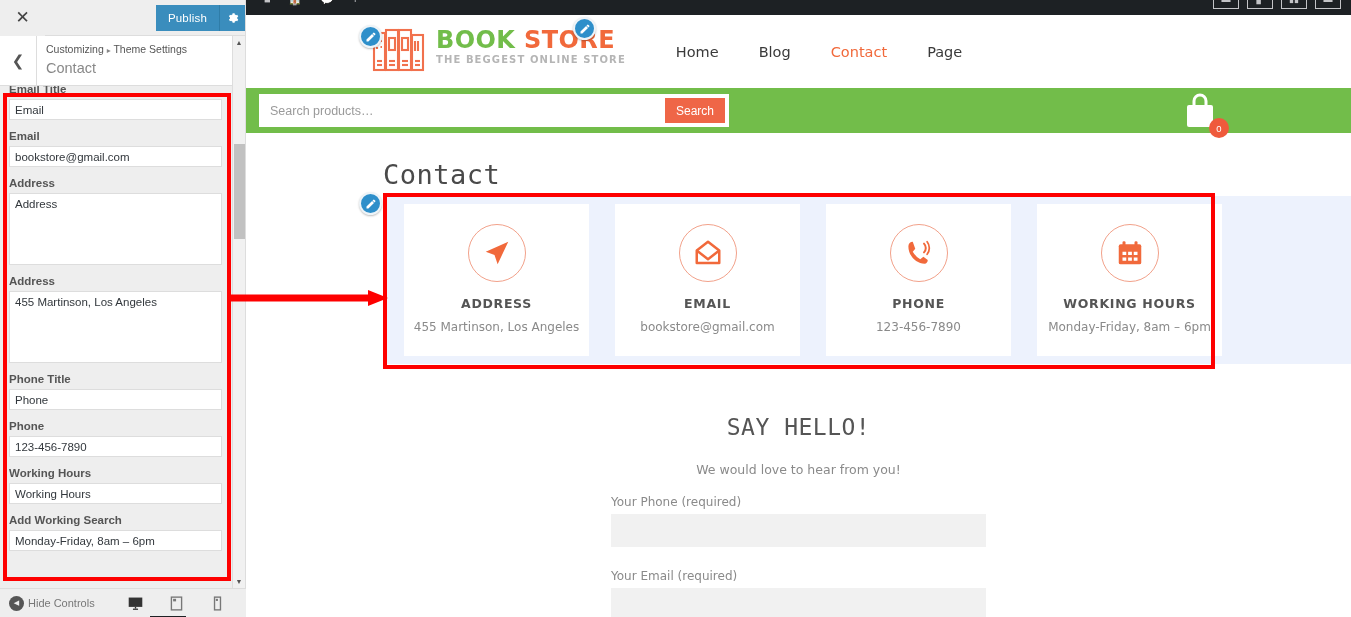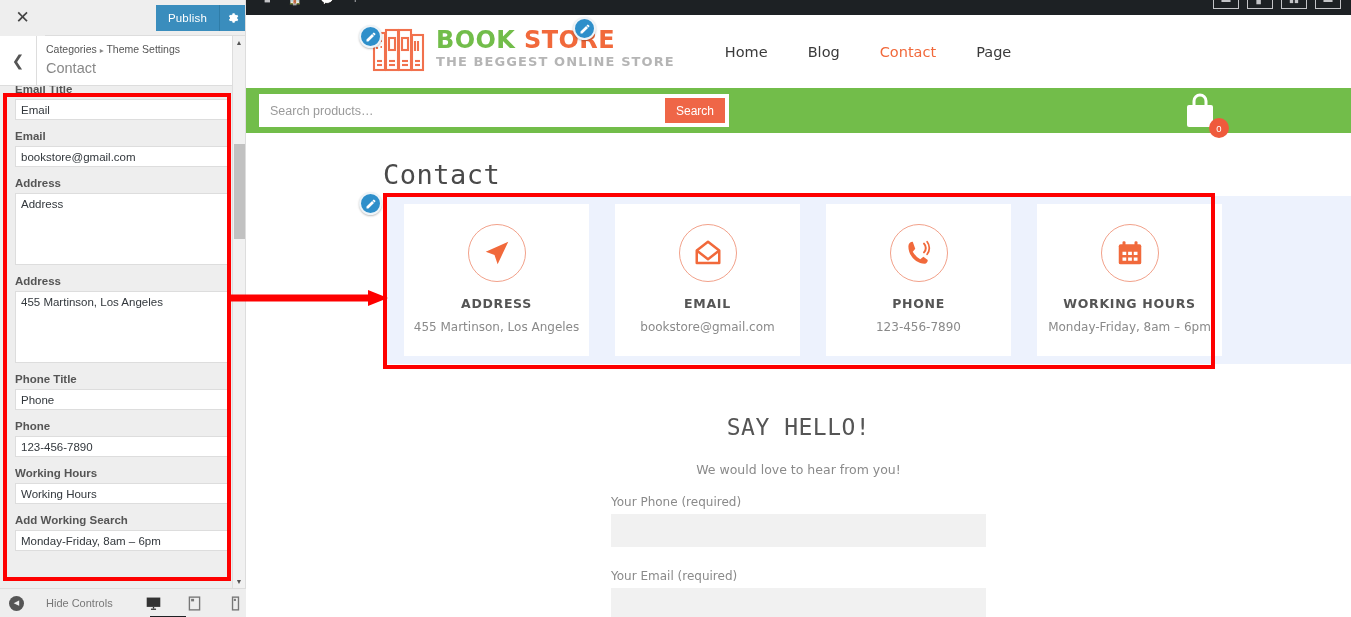--- a/index.html
+++ b/index.html
@@ -57,21 +57,21 @@
   }
   .cz-titles { padding: 6px 0 0 9px; flex: 1; }
   .cz-crumb { font-size: 10.5px; color: #555; line-height: 14px; }
   .cz-crumb .sep { font-size: 8px; color: #888; }
   .cz-pagetitle { font-size: 14.5px; color: #888; line-height: 19px; margin-top: 1px; }
 
   .cz-body {
     position: absolute; top: 86px; left: 0; right: 0; bottom: 29px;
     background: #eeeeee; overflow: hidden;
   }
-  .cz-fields { padding: 0 15px; position: relative; }
+  .cz-fields { padding: 0 9px; position: relative; }
   .fld-label {
     font-size: 11.5px; color: #555; font-weight: bold;
     margin: 9px 0 3px 0; line-height: 14px;
   }
   .fld-input {
     width: 213px; height: 21px;
     border: 1px solid #ddd; background: #fff;
     font-size: 11.5px; color: #32373c;
     padding: 0 5px; font-family: "Liberation Sans", sans-serif;
     display: block; line-height: 19px;
@@ -95,21 +95,21 @@
   .cz-sb-thumb {
     position: absolute; left: 1px; width: 11px;
     background: #c1c1c1; top: 108px; height: 95px; cursor: pointer;
   }
   .cz-bottom {
     position: absolute; left: 0; bottom: 0; width: 246px; height: 29px;
     background: #eeeeee; border-top: 1px solid #ddd;
     display: flex; align-items: center;
   }
   .cz-hide {
-    display: flex; align-items: center; gap: 22px;
+    display: flex; align-items: center; gap: 4px;
     padding-left: 9px; font-size: 11px; color: #777; cursor: pointer;
   }
   .cz-hide-circle {
     width: 15px; height: 15px; border-radius: 50%;
     background: #555; color: #eee; font-size: 7px;
     display: flex; align-items: center; justify-content: center;
   }
   .cz-devices { display: flex; gap: 24px; margin-left: 32px; align-items: center; }
   .cz-dev { cursor: pointer; color: #333; display: flex; }
   .cz-dev.inactive { color: #777; }
@@ -136,21 +136,21 @@
   }
   .logo-wrap { display: flex; margin-left: 126px; }
   .books-icon { margin-right: 10px; }
   .logo-text .brand {
     font-size: 24px; font-weight: bold; letter-spacing: .4px;
     font-family: "DejaVu Sans", sans-serif; line-height: 26px;
   }
   .brand .b1 { color: #72bd4a; }
   .brand .b2 { color: #f1693b; }
   .logo-text .tag {
-    font-size: 13px; color: #b5b5b5; letter-spacing: 1.1px;
+    font-size: 10px; color: #b5b5b5; letter-spacing: 1.1px;
     font-weight: bold; font-family: "DejaVu Sans", sans-serif; margin-top: 1px;
   }
   .mainnav { display: flex; align-items: center; gap: 40px; margin-left: 50px; }
   .mainnav a {
     font-size: 14.5px; color: #3a3a3a; text-decoration: none;
     font-family: "DejaVu Sans", sans-serif; cursor: pointer;
   }
   .mainnav a.active { color: #f1693b; }
 
   .searchbar {
@@ -431,21 +431,21 @@
               <path d="M12 8.4a3.6 3.6 0 1 0 0 7.2 3.6 3.6 0 0 0 0-7.2zm8.6 3.6c0-.5 0-1-.1-1.5l2-1.5-2-3.4-2.3 1a8 8 0 0 0-2.6-1.5L15.2 2.5h-4l-.4 2.6a8 8 0 0 0-2.6 1.5l-2.3-1-2 3.4 2 1.5a9 9 0 0 0 0 3l-2 1.5 2 3.4 2.3-1a8 8 0 0 0 2.6 1.5l.4 2.6h4l.4-2.6a8 8 0 0 0 2.6-1.5l2.3 1 2-3.4-2-1.5c.1-.5.1-1 .1-1.5z"></path>
             </svg>
         </button>
       </div>
     </div>
 
     <div class="cz-header">
       <div class="cz-back">❮</div>
       <div class="cz-titles">
         <div class="cz-crumb">
-          <span>Categories</span>
+          <span>Customizing</span>
           <span class="sep">▸</span>
           <span>Theme Settings</span>
         </div>
         <div class="cz-pagetitle">Contact</div>
       </div>
     </div>
 
     <div class="cz-body">
       <div class="cz-fields">
 

